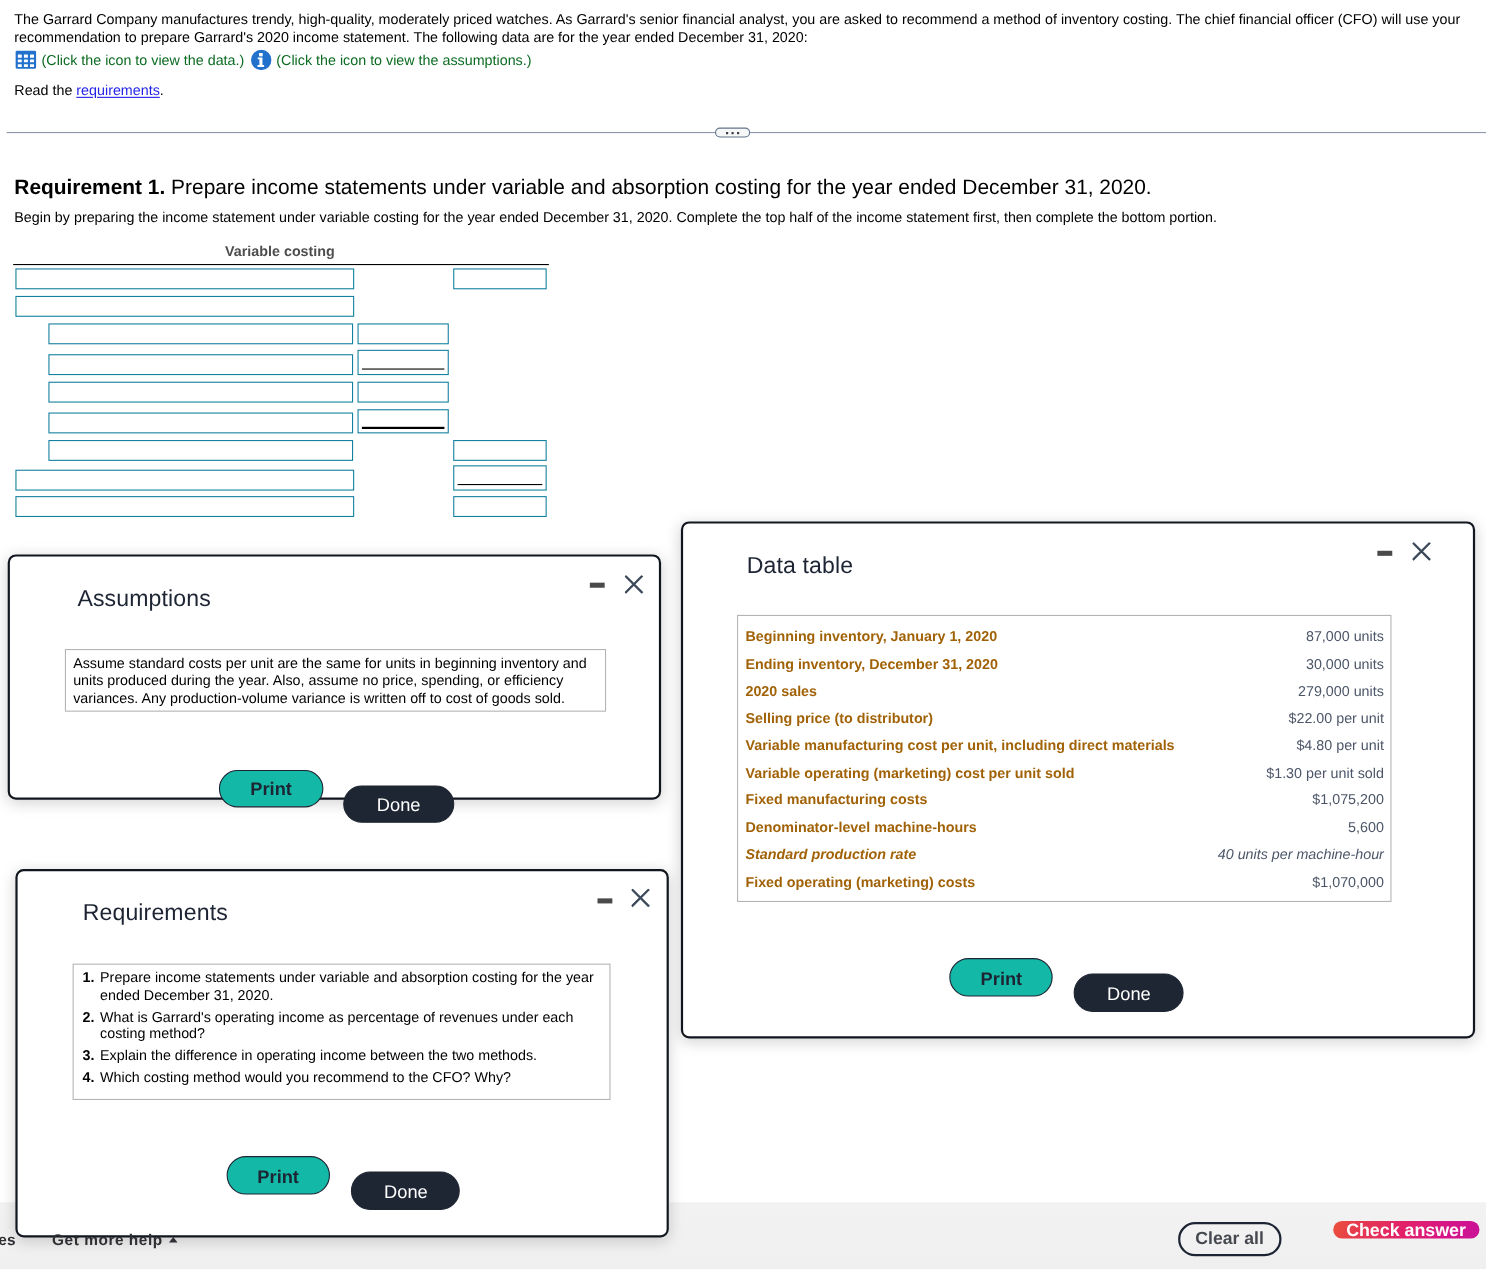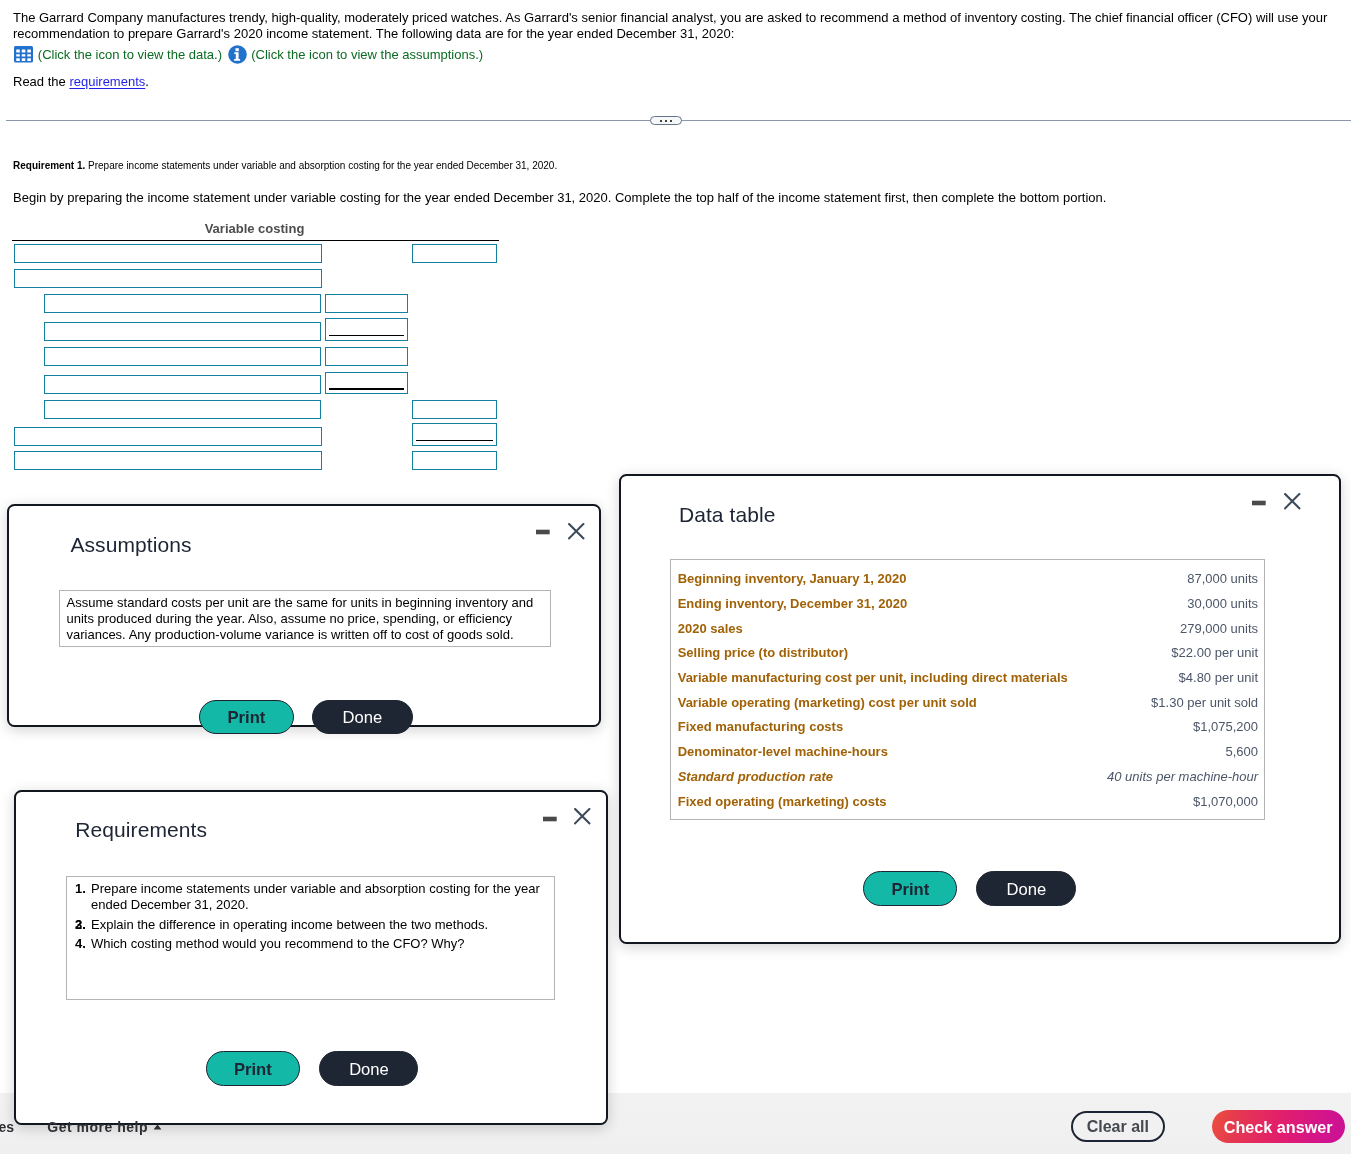--- a/index.html
+++ b/index.html
@@ -20,21 +20,21 @@
 
   
   #divider { position:absolute; left:6px; top:120px; width:1345px; height:1.4px;
              background:#8d97ab; }
   #divider-handle { position:absolute; left:650px; top:116px; width:31.5px; height:9.2px;
                     border:1.2px solid #64748b; border-radius:5px; background:#f6f7f8;
                     display:flex; align-items:center; justify-content:center; gap:2.9px; }
   #divider-handle i { width:2.2px; height:2.2px; background:#3e3e3e; display:block; border-radius:0.3px; }
 
   
-  #req-line { position:absolute; left:13px; top:160px; font-size:10px; }
+  #req-line { position:absolute; left:13px; top:160px; font-size:19px; }
   #req-line b { font-weight:bold; }
   #begin-line { position:absolute; left:13px; top:189.5px; font-size:13px; }
 
   
   #stmt { position:absolute; left:0px; top:222px; }
   #stmt-title { position:absolute; left:12px; top:-1px; width:485px; text-align:center;
                 font-size:13px; font-weight:bold; color:#4d4d4d; }
   #stmt-rule { position:absolute; left:11.7px; top:17.7px; width:487.5px; height:1.5px; background:#000; }
   .srow { position:absolute; left:0; width:500px; height:19px; }
   .sbox { position:absolute; bottom:0; height:19px; border:1.3px solid #14809f; background:#fff; }
@@ -48,21 +48,21 @@
   
   .dialog { position:absolute; background:#fff; border:2px solid #12171f; border-radius:7.5px;
             box-shadow:0 3px 14px rgba(0,0,0,0.18); }
   .dlg-title { position:absolute; font-size:21px; color:#1d2433; letter-spacing:0.1px; }
   .dlg-min { position:absolute; width:18px; height:18px; }
   .dlg-close { position:absolute; width:20px; height:20px; }
   .dlg-box { position:absolute; border:1px solid #b4b4b6; background:#fff; }
   .dbtn { position:absolute; border-radius:999px; font-size:16.6px; display:flex;
           align-items:center; justify-content:center; padding-top:2.6px; }
   .dbtn.outline { border:1.7px solid #1d2433; background:#14b8a6; color:#1d2433;font-weight:bold; }
-  .dbtn.solid { background:#1f2633; color:#fff; border:1.6px solid #1f2633; }
+  .dbtn.solid { background:#1f2633; color:#fff; border:1.6px solid #1f2633;margin-top:14px; }
 
   
   #dlg-data { left:618.6px; top:474.2px; width:722px; height:470px; }
   #dlg-data .dlg-title { left:58.3px; top:27.1px; }
   #dlg-data .dlg-box { left:49.8px; top:82.9px; width:594.2px; height:261.3px; }
   .dt-row { position:absolute; left:0; right:0; height:24.7px; }
   .dt-label { position:absolute; left:6.3px; font-size:13px; font-weight:bold; color:#a16207;
               white-space:nowrap; }
   .dt-value { position:absolute; right:5.5px; font-size:13px; color:#4c5668; white-space:nowrap; }
 
@@ -85,21 +85,21 @@
             background:linear-gradient(to bottom,#f2f2f2 0%,#f1f1f1 55%,#efefef 100%); }
   #footer-left { position:absolute; z-index:30; left:-1.5px; top:26.6px; font-size:14px; font-weight:bold;
                  color:#2e2e33; }
   #get-more-help { position:absolute; z-index:30; left:47.3px; top:26.6px; font-size:14px; font-weight:bold;
                    color:#2e2e33; display:flex; align-items:center; gap:5px; letter-spacing:0.5px; }
   #caret-up { width:9px; height:6px; display:block; }
   #clear-all { position:absolute; left:1070.7px; top:18.4px; width:94.3px; height:30.8px; padding-top:2px;
                border:2px solid #1d2433; border-radius:999px; background:transparent;
                display:flex; align-items:center; justify-content:center;
                font-size:16px; font-weight:bold; color:#45484e; }
-  #check-answer { position:absolute; left:1211.7px; top:17.6px; width:133px; height:33px; padding-top:2px;
+  #check-answer { position:absolute; left:1211.7px; top:17.6px; width:133px; height:16px; padding-top:2px;
                   border-radius:999px; color:#fff; font-size:16.2px; font-weight:bold;
                   display:flex; align-items:center; justify-content:center;
                   background:linear-gradient(103deg,#ed5a33 -8%,#e5394f 18%,#e21f6b 50%,#d4148a 80%,#c4119c 108%); }
 </style>
 </head>
 <body>
 
 <div id="intro-text">The Garrard Company manufactures trendy, high-quality, moderately priced watches. As Garrard's senior financial analyst, you are asked to recommend a method of inventory costing. The chief financial officer (CFO) will use your recommendation to prepare Garrard's 2020 income statement. The following data are for the year ended December 31, 2020:</div>
 
 <div id="icon-line">
@@ -227,21 +227,21 @@
       </svg>
   </div>
   <div class="dlg-close" style="left:557.5px;top:15.6px;">
     <svg viewBox="0 0 18 18" width="18" height="18">
         <path d="M1.1 1.1 L15.3 15.3 M15.3 1.1 L1.1 15.3" stroke="#3c4a5a" stroke-width="2.1" fill="none" stroke-linecap="square"></path>
       </svg>
   </div>
   <div class="dlg-box">
     <div id="rq-list">
         <div class="rq-item"><span class="rq-num">1.</span><span>Prepare income statements under variable and absorption costing for the year ended December 31, 2020.</span></div>
-        <div class="rq-item"><span class="rq-num">2.</span></div>
+        <div class="rq-item"><span class="rq-num">2.</span><span>What is Garrard's operating income as percentage of revenues under each costing method?</span></div>
         <div class="rq-item"><span class="rq-num">3.</span><span>Explain the difference in operating income between the two methods.</span></div>
         <div class="rq-item"><span class="rq-num">4.</span><span>Which costing method would you recommend to the CFO? Why?</span></div>
       </div>
   </div>
   <div class="dbtn outline" style="left:189.5px;top:259.1px;width:94.4px;height:34.5px;">Print</div>
   <div class="dbtn solid" style="left:303.3px;top:259.1px;width:99px;height:34.5px;">Done</div>
 </div>
 
 <div class="dialog" id="dlg-data">
   <div class="dlg-title">Data table</div>

